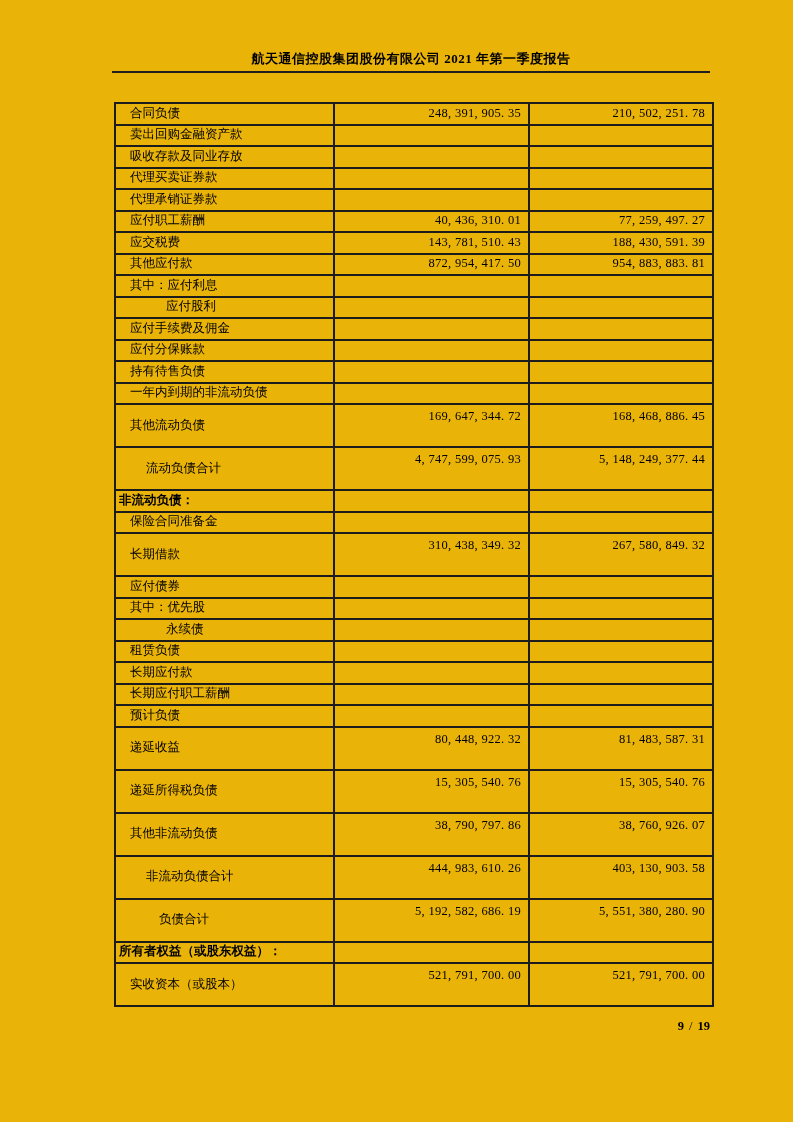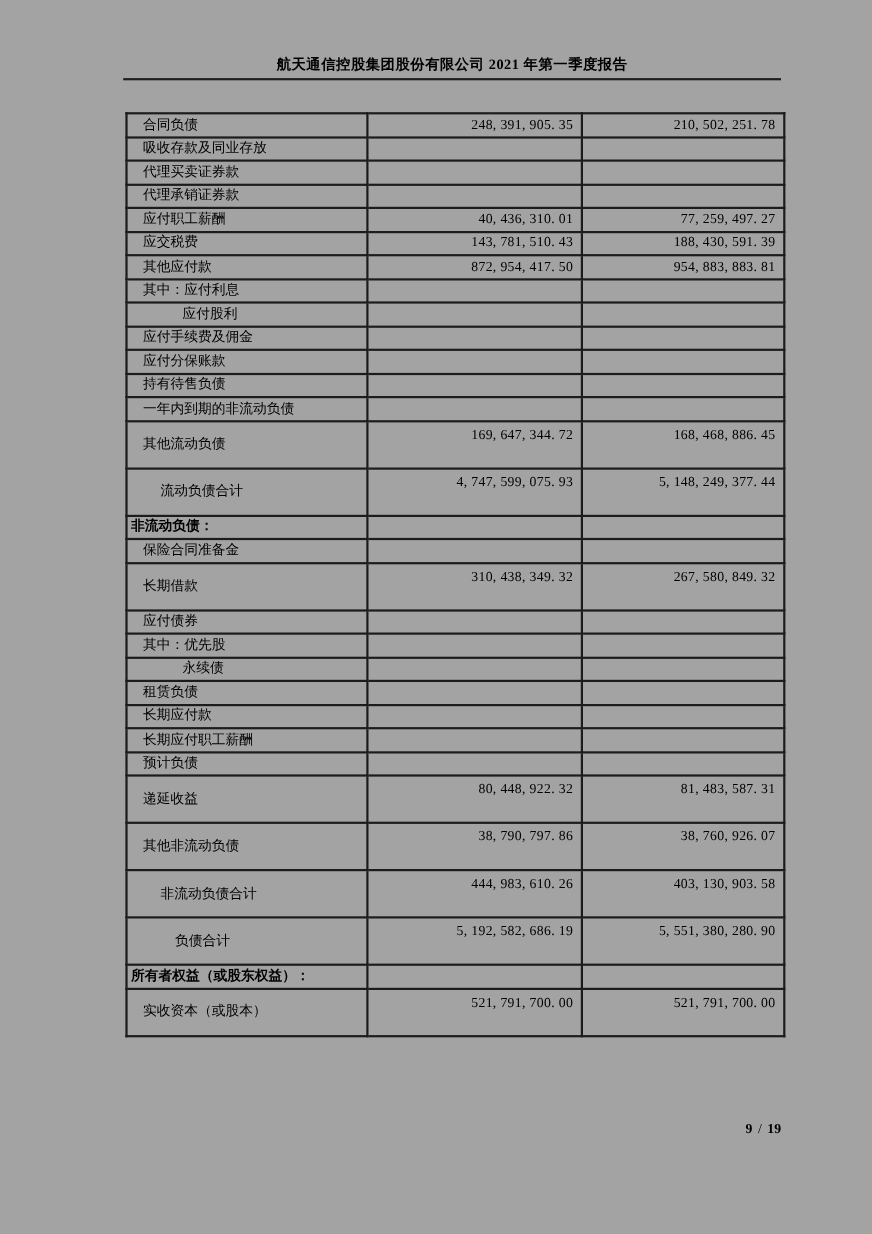--- a/index.html
+++ b/index.html
@@ -6,21 +6,21 @@
   html, body { background: #ffffff; }
   body {
     width: 793px; height: 1122px;
     position: relative;
     font-family: "Liberation Serif", "DejaVu Serif", serif;
     color: #000000;
   }
   .page {
     position: absolute; left: 0; top: 0;
     width: 793px; height: 1122px;
-    background: #a3a3a3;
+    background: #eab308;
   }
   .doc-header-title {
     position: absolute;
     left: 112px; top: 50px; width: 598px;
     text-align: center;
     font-size: 13px;
     font-weight: bold;
     letter-spacing: 0.5px;
   }
   .doc-header-rule {
@@ -82,20 +82,25 @@
       <col style="width:195px">
       <col style="width:184px">
     </colgroup>
     <tbody id="table-body">
         <tr class="short">
           <td class="label-cell indent-1">合同负债</td>
           <td class="value-cell">248, 391, 905. 35</td>
           <td class="value-cell">210, 502, 251. 78</td>
         </tr>
         <tr class="short">
+          <td class="label-cell indent-1">卖出回购金融资产款</td>
+          <td class="value-cell"></td>
+          <td class="value-cell"></td>
+        </tr>
+        <tr class="short">
           <td class="label-cell indent-1">吸收存款及同业存放</td>
           <td class="value-cell"></td>
           <td class="value-cell"></td>
         </tr>
         <tr class="short">
           <td class="label-cell indent-1">代理买卖证券款</td>
           <td class="value-cell"></td>
           <td class="value-cell"></td>
         </tr>
         <tr class="short">
@@ -207,20 +212,25 @@
           <td class="label-cell indent-1">预计负债</td>
           <td class="value-cell"></td>
           <td class="value-cell"></td>
         </tr>
         <tr class="tall">
           <td class="label-cell indent-1">递延收益</td>
           <td class="value-cell">80, 448, 922. 32</td>
           <td class="value-cell">81, 483, 587. 31</td>
         </tr>
         <tr class="tall">
+          <td class="label-cell indent-1">递延所得税负债</td>
+          <td class="value-cell">15, 305, 540. 76</td>
+          <td class="value-cell">15, 305, 540. 76</td>
+        </tr>
+        <tr class="tall">
           <td class="label-cell indent-1">其他非流动负债</td>
           <td class="value-cell">38, 790, 797. 86</td>
           <td class="value-cell">38, 760, 926. 07</td>
         </tr>
         <tr class="tall">
           <td class="label-cell indent-2">非流动负债合计</td>
           <td class="value-cell">444, 983, 610. 26</td>
           <td class="value-cell">403, 130, 903. 58</td>
         </tr>
         <tr class="tall">

